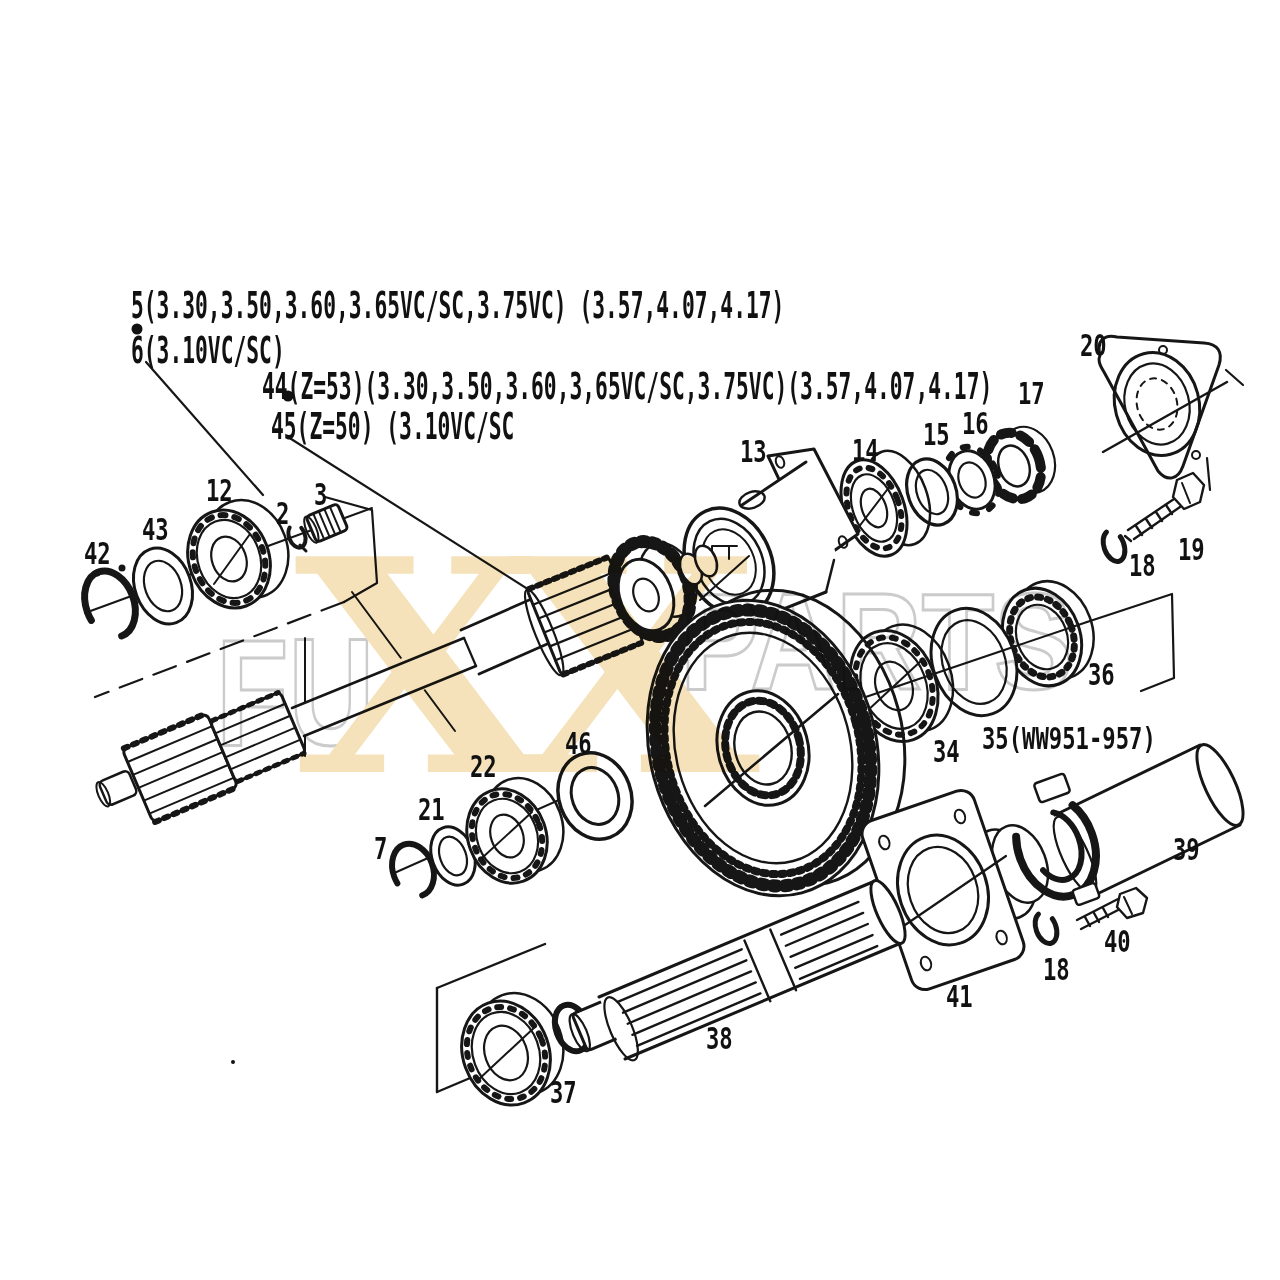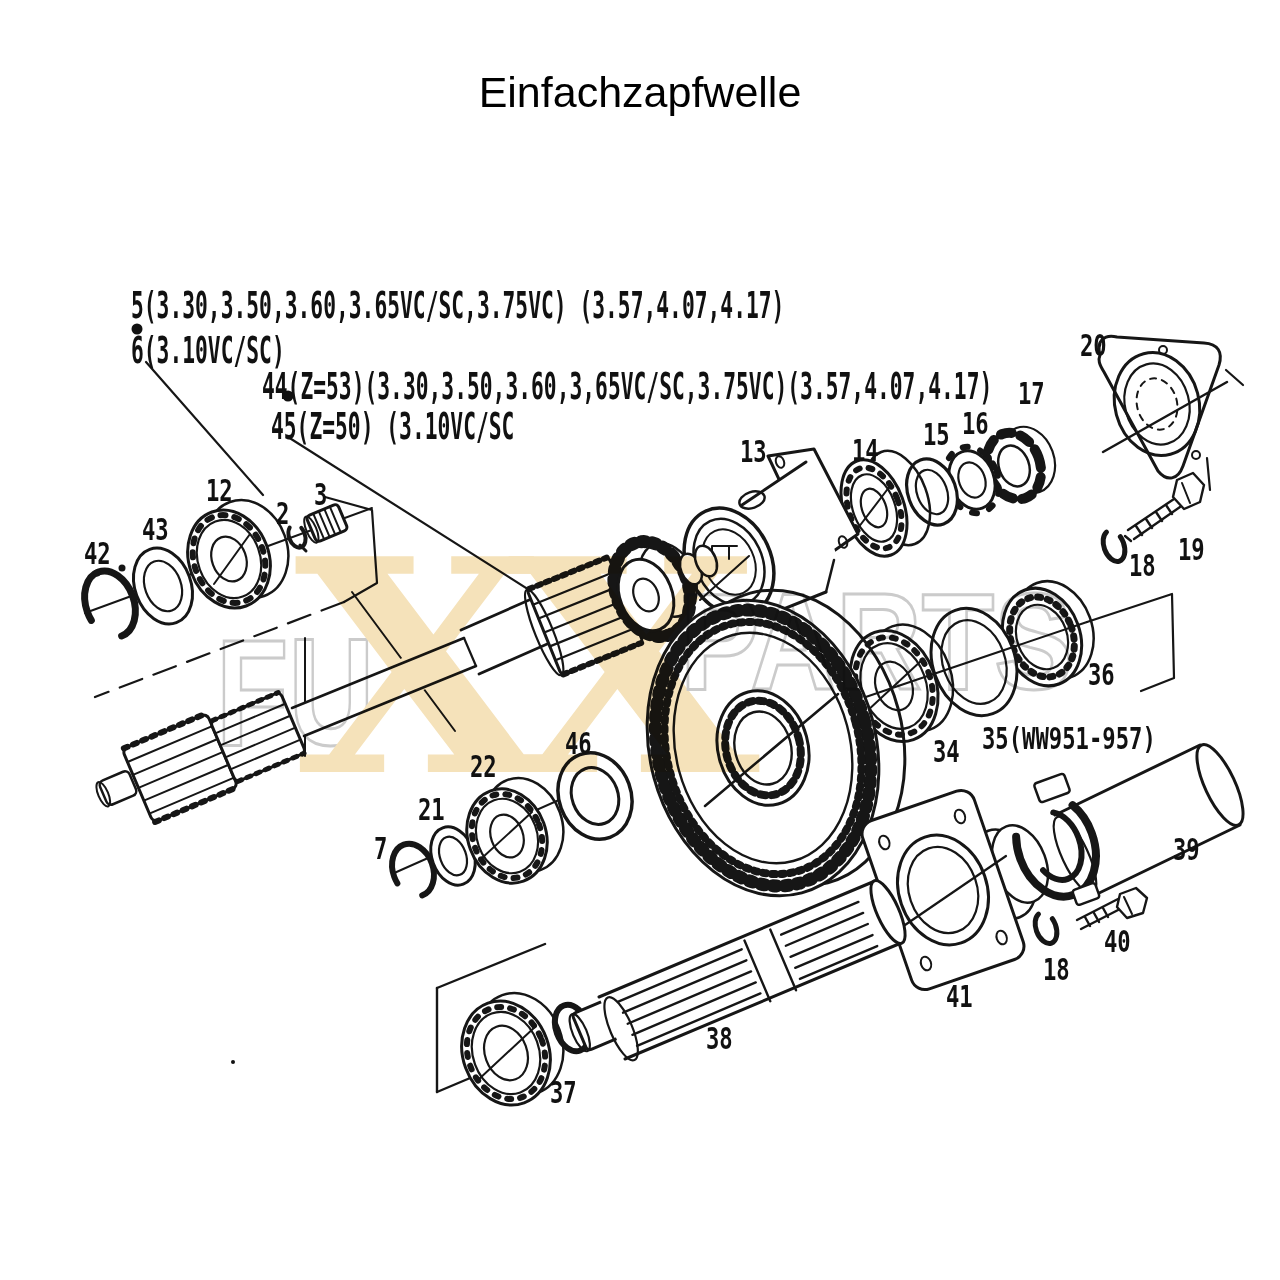--- a/index.html
+++ b/index.html
@@ -22,21 +22,20 @@
   .wm-fu{left:216px;top:616px;font-size:152px;transform:scaleX(0.78);transform-origin:0 0;}
   .wm-x{left:294px;top:520px;font-family:"DejaVu Serif",serif;font-size:296px;
         letter-spacing:-36px;transform:scaleX(1.10);transform-origin:0 0;}
   .wm-parts{left:680px;top:572px;font-size:138px;transform:scaleX(0.86);transform-origin:0 0;}
 </style>
 </head>
 <body>
 
 <div class="stage">
 
-  <div class="title">Einfachzapfwelle</div>
 
   <svg class="diagram lines" width="1280" height="1280" viewBox="0 0 1280 1280">
 
     <g stroke-width="2.2">
       <line x1="146" y1="362" x2="263" y2="495"></line>
       <line x1="288" y1="437" x2="556" y2="607"></line>
       <polyline points="325,497 372,510 377,583 344,602"></polyline>
       <line x1="344" y1="602" x2="95" y2="697" stroke-dasharray="24 12"></line>
       <line x1="352" y1="592" x2="455" y2="731" stroke-width="2"></line>
       <line x1="305" y1="638" x2="305" y2="756" stroke-width="2"></line>

